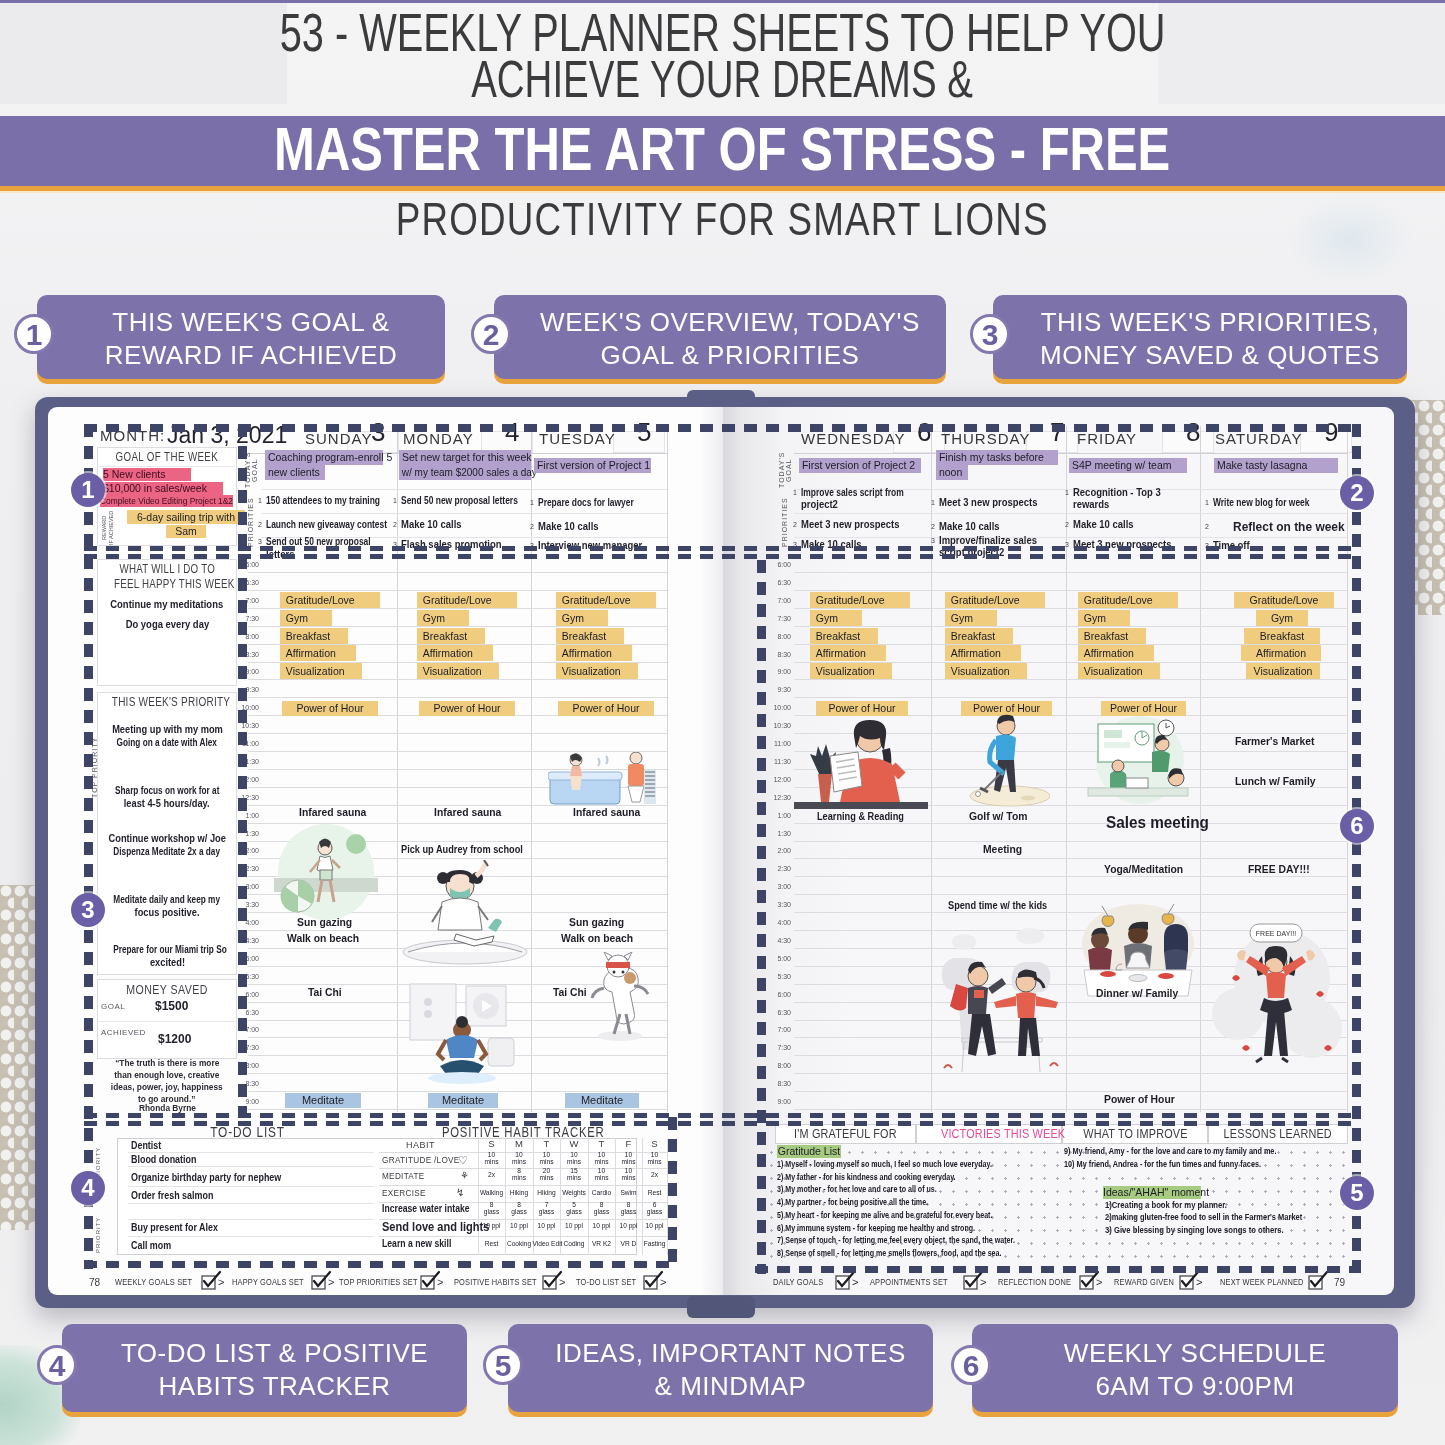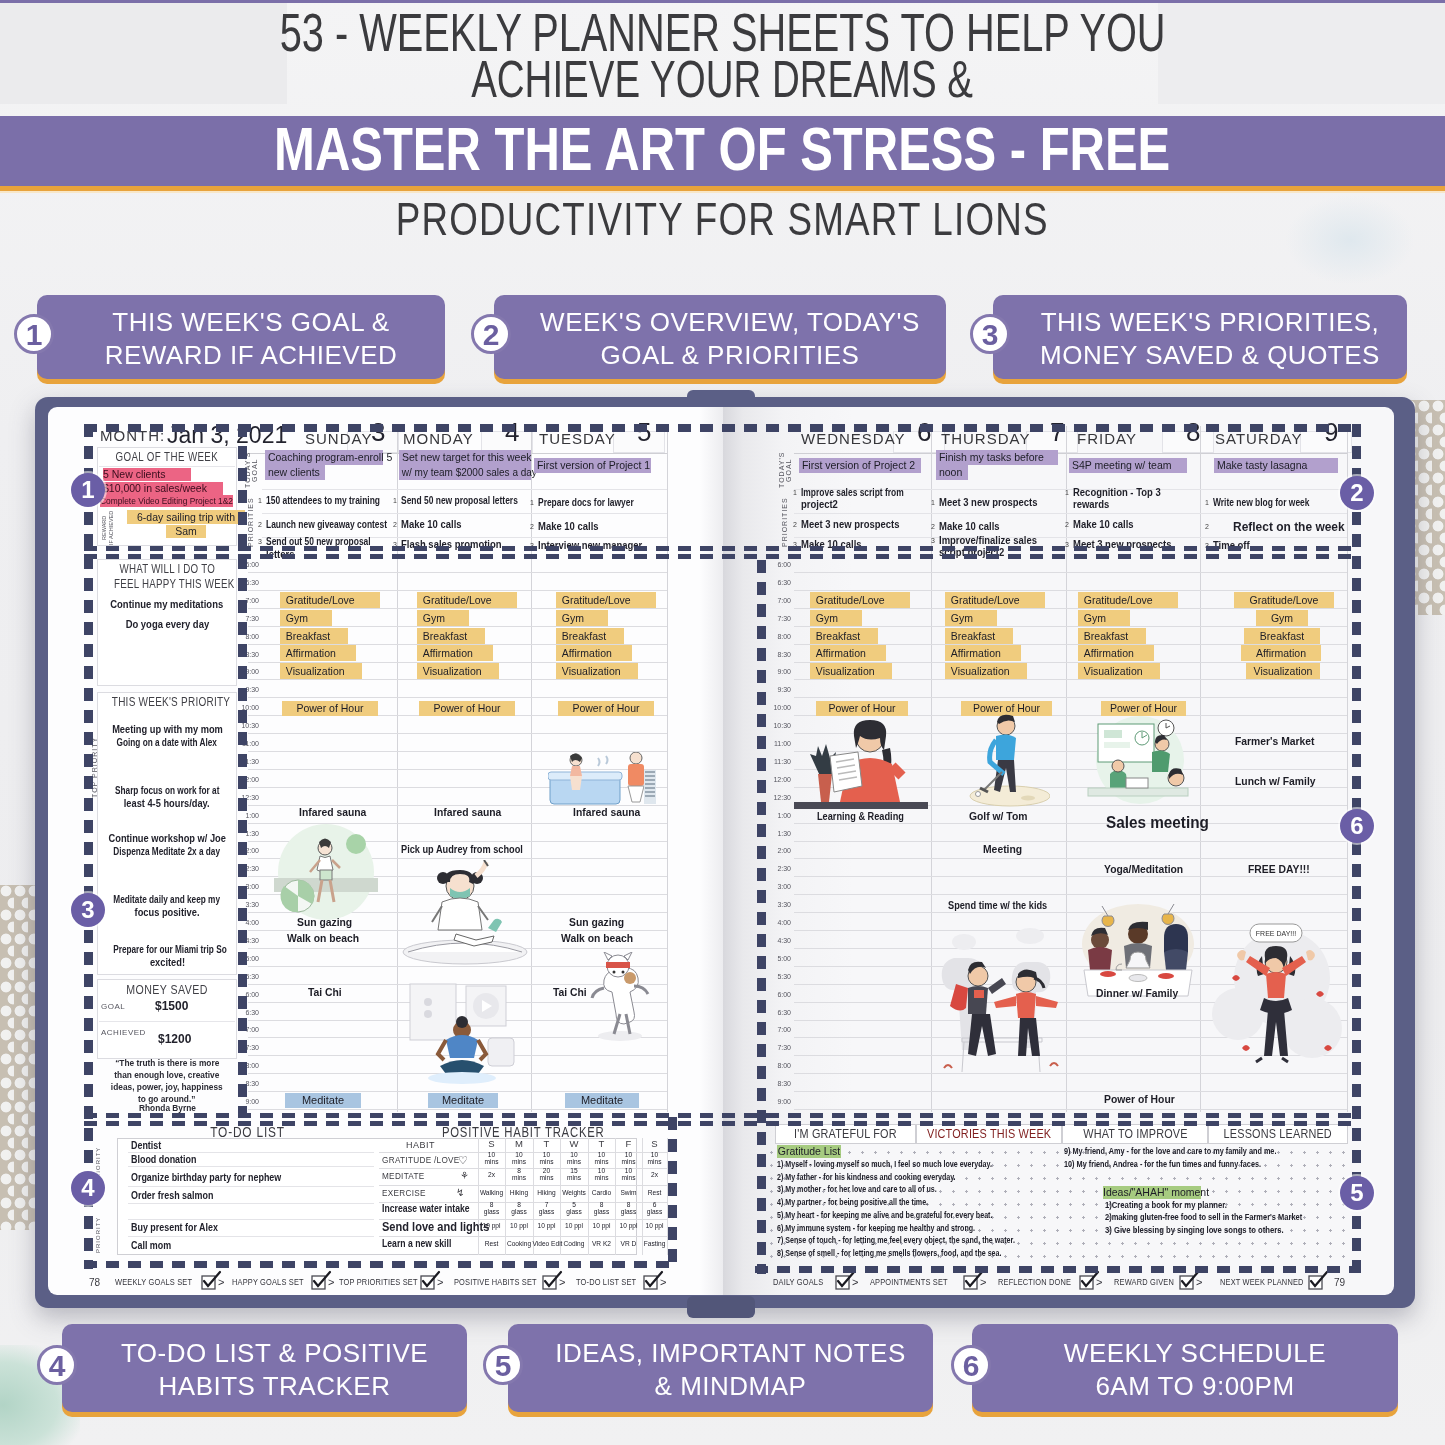--- a/index.html
+++ b/index.html
@@ -503,21 +503,21 @@
 <div style="position:absolute;left:505.0px;top:1240px;font-size:6.6px;color:#22222c;z-index:10;width:28px;text-align:center;line-height:7px;white-space:nowrap;">Cooking</div>
 <div style="position:absolute;left:532.5px;top:1240px;font-size:6.6px;color:#22222c;z-index:10;width:28px;text-align:center;line-height:7px;white-space:nowrap;">Video Edit</div>
 <div style="position:absolute;left:560.0px;top:1240px;font-size:6.6px;color:#22222c;z-index:10;width:28px;text-align:center;line-height:7px;white-space:nowrap;">Coding</div>
 <div style="position:absolute;left:587.5px;top:1240px;font-size:6.6px;color:#22222c;z-index:10;width:28px;text-align:center;line-height:7px;white-space:nowrap;">VR K2</div>
 <div style="position:absolute;left:614.5px;top:1240px;font-size:6.6px;color:#22222c;z-index:10;width:28px;text-align:center;line-height:7px;white-space:nowrap;">VR D</div>
 <div style="position:absolute;left:640.5px;top:1240px;font-size:6.6px;color:#22222c;z-index:10;width:28px;text-align:center;line-height:7px;white-space:nowrap;">Fasting</div>
 <div style="position:absolute;left:765px;top:1146px;width:585px;height:114px;background-image:radial-gradient(circle,#a6a6b1 1.1px,rgba(0,0,0,0) 1.4px);background-size:13px 13px;opacity:.9;"></div>
 <div style="position:absolute;left:775px;top:1124px;width:141px;height:20px;background:#fff;border:1px solid #cfcfd4;"></div>
 <div style="position:absolute;left:775px;top:1127px;font-size:12.8px;color:#3a3a40;z-index:10;width:141px;text-align:center;letter-spacing:0.2px;line-height:14.336000000000002px;white-space:nowrap;"><span style="display:inline-block;transform:scaleX(0.85);transform-origin:50% 50%;">I'M GRATEFUL FOR</span></div>
 <div style="position:absolute;left:916px;top:1124px;width:146px;height:20px;background:#fff;border:1px solid #cfcfd4;"></div>
-<div style="position:absolute;left:916px;top:1127px;font-size:12.8px;color:#7f1d1d;z-index:10;width:146px;text-align:center;letter-spacing:0.2px;line-height:14.336000000000002px;white-space:nowrap;"><span style="display:inline-block;transform:scaleX(0.85);transform-origin:50% 50%;">VICTORIES THIS WEEK</span></div>
+<div style="position:absolute;left:916px;top:1127px;font-size:12.8px;color:#ec4899;z-index:10;width:174px;text-align:center;letter-spacing:0.2px;line-height:14.336000000000002px;white-space:nowrap;"><span style="display:inline-block;transform:scaleX(0.85);transform-origin:50% 50%;">VICTORIES THIS WEEK</span></div>
 <div style="position:absolute;left:1062px;top:1124px;width:146px;height:20px;background:#fff;border:1px solid #cfcfd4;"></div>
 <div style="position:absolute;left:1062px;top:1127px;font-size:12.8px;color:#3a3a40;z-index:10;width:146px;text-align:center;letter-spacing:0.2px;line-height:14.336000000000002px;white-space:nowrap;"><span style="display:inline-block;transform:scaleX(0.85);transform-origin:50% 50%;">WHAT TO IMPROVE</span></div>
 <div style="position:absolute;left:1208px;top:1124px;width:140px;height:20px;background:#fff;border:1px solid #cfcfd4;"></div>
 <div style="position:absolute;left:1208px;top:1127px;font-size:12.8px;color:#3a3a40;z-index:10;width:140px;text-align:center;letter-spacing:0.2px;line-height:14.336000000000002px;white-space:nowrap;"><span style="display:inline-block;transform:scaleX(0.85);transform-origin:50% 50%;">LESSONS LEARNED</span></div>
 <div style="position:absolute;left:777px;top:1145px;width:64px;height:13px;background:#a6cb80;font-size:10.5px;color:#1d1d26;text-align:center;line-height:13px;white-space:nowrap;overflow:visible;">Gratitude List</div>
 <div style="position:absolute;left:777px;top:1159.0px;font-size:9.6px;color:#22222c;z-index:10;text-align:left;font-weight:bold;line-height:10.752px;white-space:nowrap;"><span style="display:inline-block;transform:scaleX(0.74);transform-origin:0 50%;">1) Myself - loving myself so much, I feel so much love everyday.</span></div>
 <div style="position:absolute;left:777px;top:1171.7px;font-size:9.6px;color:#22222c;z-index:10;text-align:left;font-weight:bold;line-height:10.752px;white-space:nowrap;"><span style="display:inline-block;transform:scaleX(0.74);transform-origin:0 50%;">2) My father - for his kindness and cooking everyday.</span></div>
 <div style="position:absolute;left:777px;top:1184.4px;font-size:9.6px;color:#22222c;z-index:10;text-align:left;font-weight:bold;line-height:10.752px;white-space:nowrap;"><span style="display:inline-block;transform:scaleX(0.74);transform-origin:0 50%;">3) My mother - for her love and care to all of us.</span></div>
 <div style="position:absolute;left:777px;top:1197.1px;font-size:9.6px;color:#22222c;z-index:10;text-align:left;font-weight:bold;line-height:10.752px;white-space:nowrap;"><span style="display:inline-block;transform:scaleX(0.74);transform-origin:0 50%;">4) My partner - for being positive all the time.</span></div>
 <div style="position:absolute;left:777px;top:1209.8px;font-size:9.6px;color:#22222c;z-index:10;text-align:left;font-weight:bold;line-height:10.752px;white-space:nowrap;"><span style="display:inline-block;transform:scaleX(0.74);transform-origin:0 50%;">5) My heart - for keeping me alive and be grateful for every beat.</span></div>

